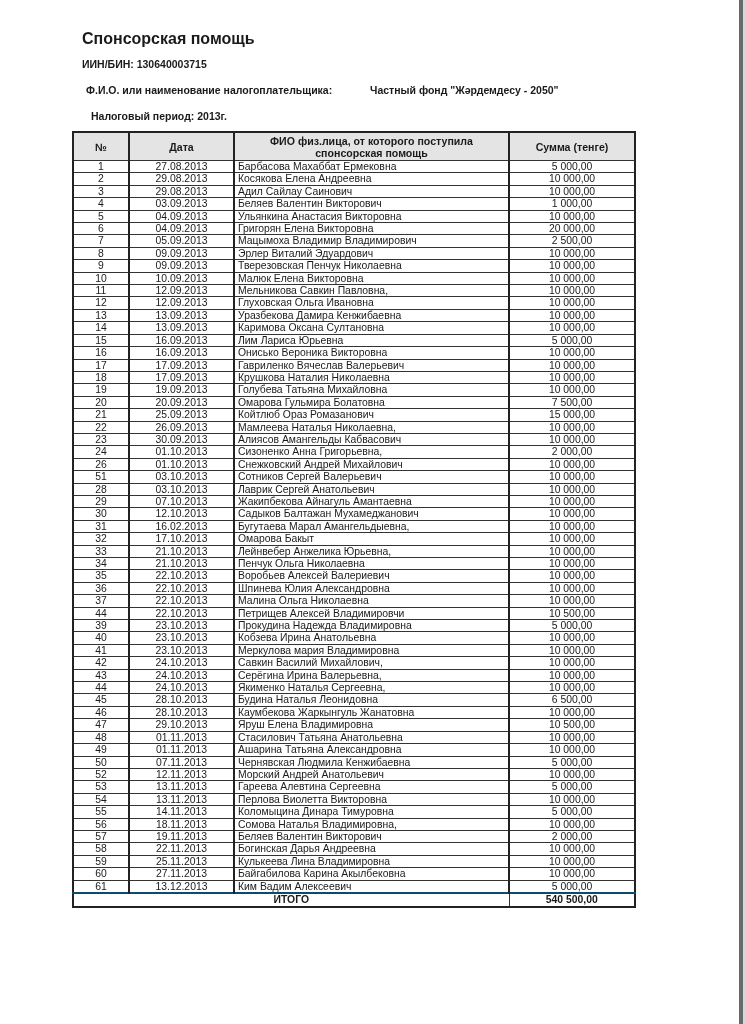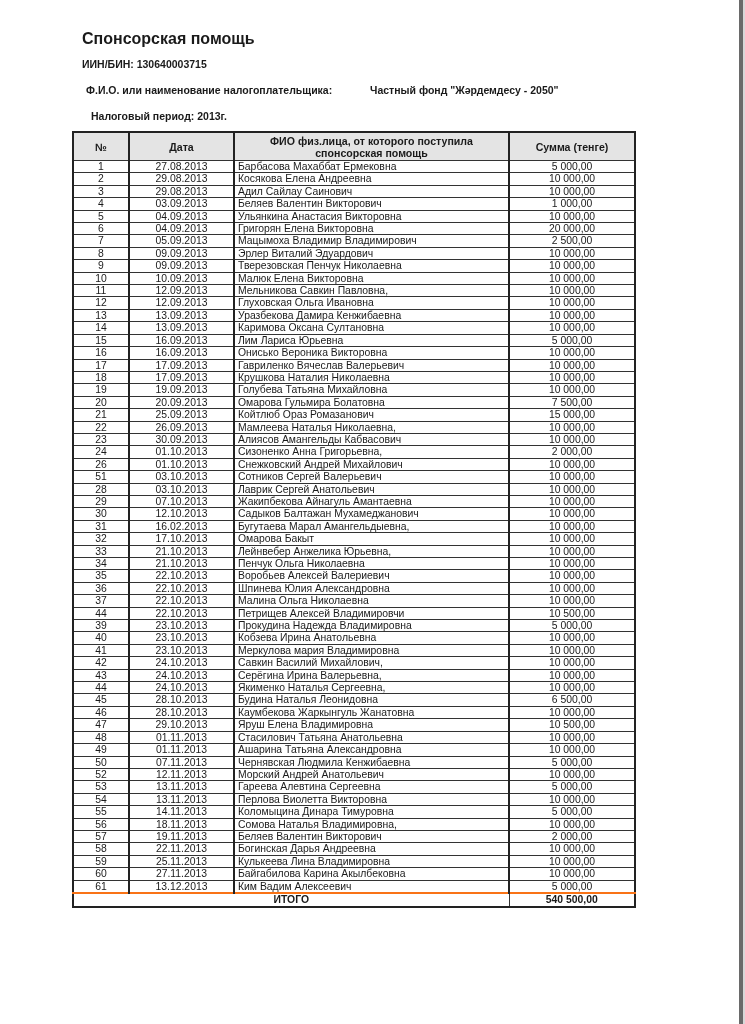--- a/index.html
+++ b/index.html
@@ -18,21 +18,21 @@
   table { border:2px solid #222; }
   th, td { border:1px solid #333; padding:0; line-height:11.4px; height:11.4px; overflow:hidden; white-space:nowrap; }
   th { background:#e4e4e4; font-weight:bold; font-size:10.6px; height:27px; line-height:12px; white-space:normal; }
   td.n, td.d, td.s { text-align:center; }
   td.f { text-align:left; padding-left:3px; }
   td.s { text-align:center; }
   col.c1 { width:56px; } col.c2 { width:105px; } col.c3 { width:275px; } col.c4 { width:126px; }
   th.c1b, td.n { border-right:2px solid #222; }
   th.c2b, td.d { border-right:2px solid #222; }
   th.c3b, td.f { border-right:2px solid #222; }
-  tr.total td { font-weight:bold; height:12px; border-top:2px solid #f97316; }
+  tr.total td { font-weight:bold; height:12px; border-top:2px solid #0c4a6e; }
 </style>
 </head>
 <body>
 
 <div class="edge"></div>
 <div class="edge2"></div>
 
 <div class="title">Спонсорская помощь</div>
 <div class="line l-iin">ИИН/БИН: 130640003715</div>
 <div class="line l-fio">Ф.И.О. или наименование налогоплательщика:</div>

